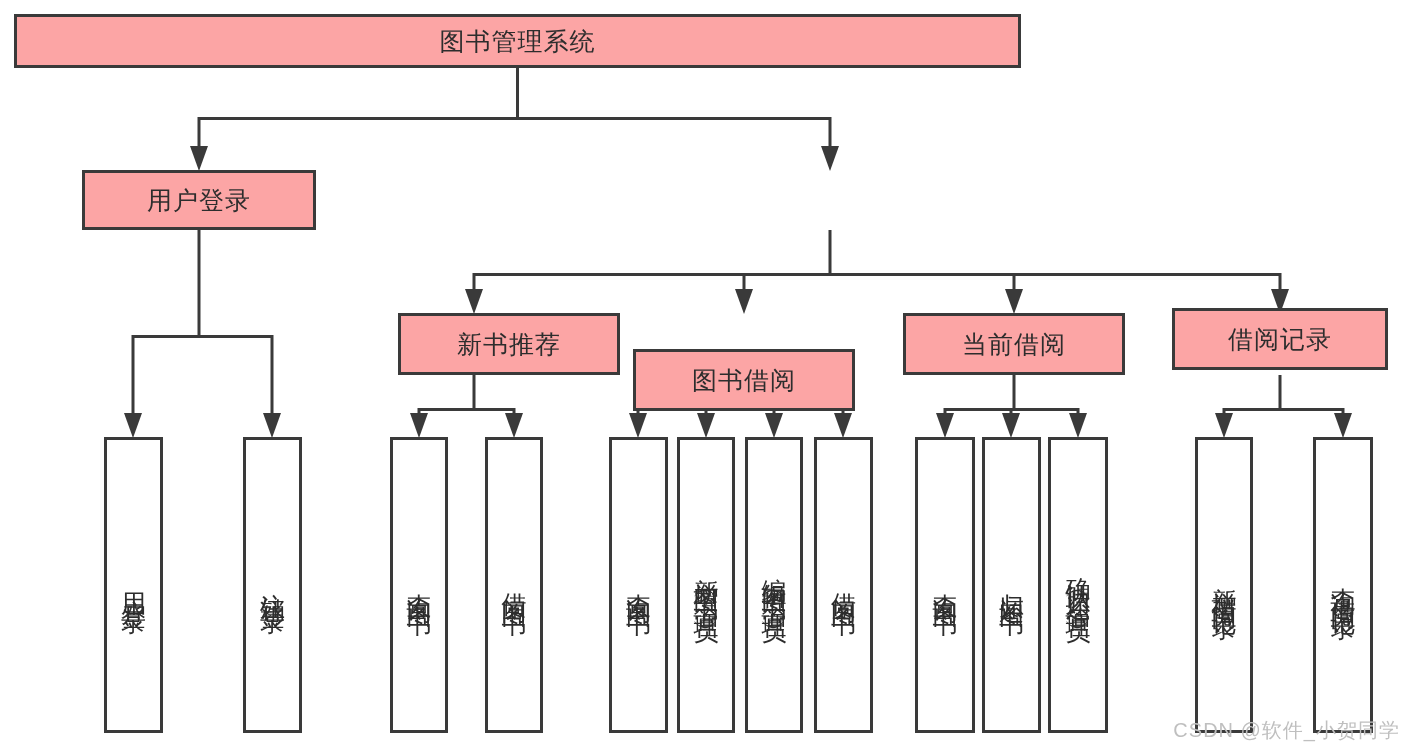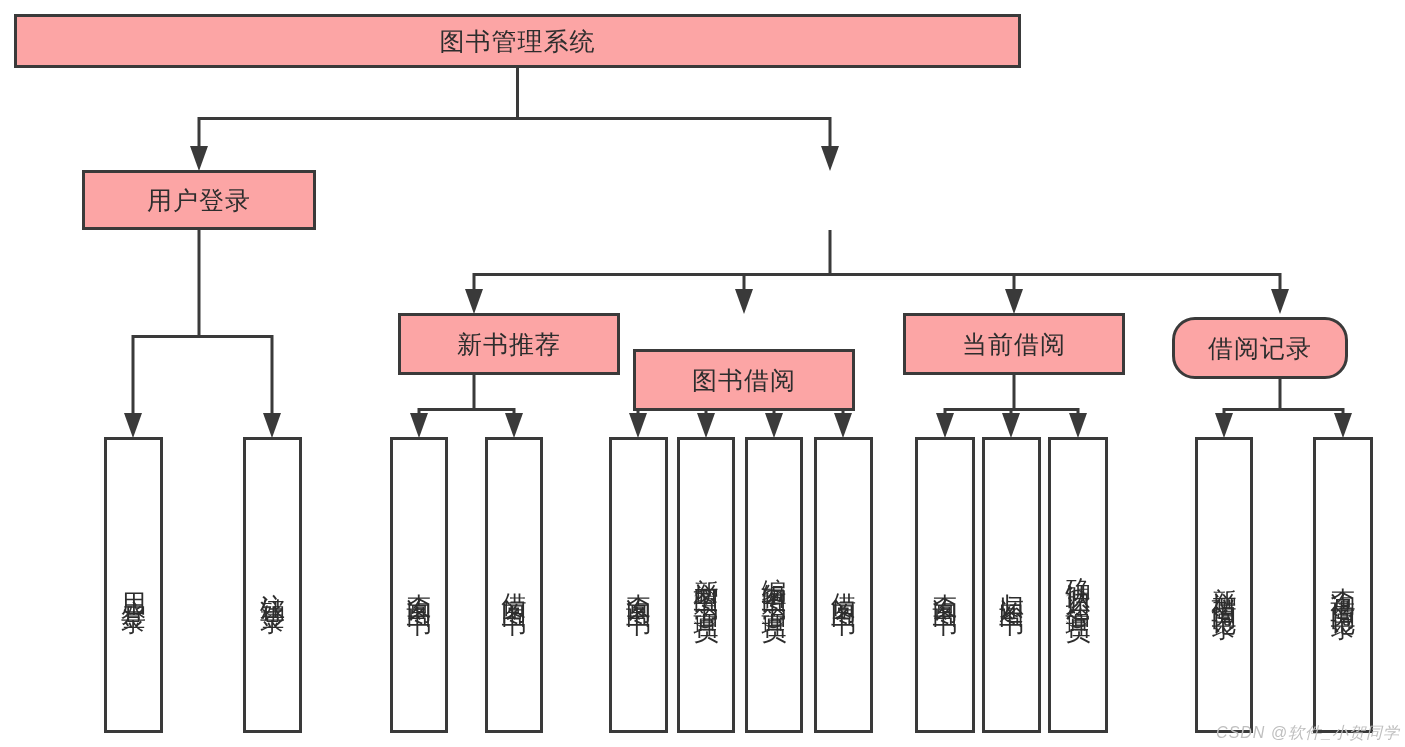--- a/index.html
+++ b/index.html
@@ -39,24 +39,23 @@
     color:var(--text);
     font-size:25px;
     letter-spacing:6px;
     line-height:1;
     white-space:nowrap;
   }
   .watermark{
     position:absolute;
     right:5px;bottom:3px;
     color:var(--wm);
-    font-size:16px;
+    font-size:20px;
     letter-spacing:1px;
     z-index:5;
-    font-style:italic;
   }
 </style>
 </head>
 <body>
 
 <div id="stage">
 
   <svg class="wires" width="1405" height="747" viewBox="0 0 1405 747">
     <g stroke="#3a3a3a" stroke-width="3" fill="none">
 
@@ -114,21 +113,21 @@
 
   <div class="box" style="left:363px;top:313px;width:222px;height:62px;margin-left:35px;">
     <span>新书推荐</span>
   </div>
   <div class="box" style="left:633px;top:313px;width:222px;height:62px;margin-top:36px;">
     <span>图书借阅</span>
   </div>
   <div class="box" style="left:903px;top:313px;width:222px;height:62px;">
     <span>当前借阅</span>
   </div>
-  <div class="box" style="left:1172px;top:317px;width:176px;height:62px;border-radius:23px;">
+  <div class="box" style="left:1172px;top:308px;width:216px;height:62px;">
     <span>借阅记录</span>
   </div>
 
   <div class="vbox" style="left:104px;width:59px;">
     <span>用户登录</span>
   </div>
   <div class="vbox" style="left:243px;width:59px;">
     <span>注销登录</span>
   </div>
 

